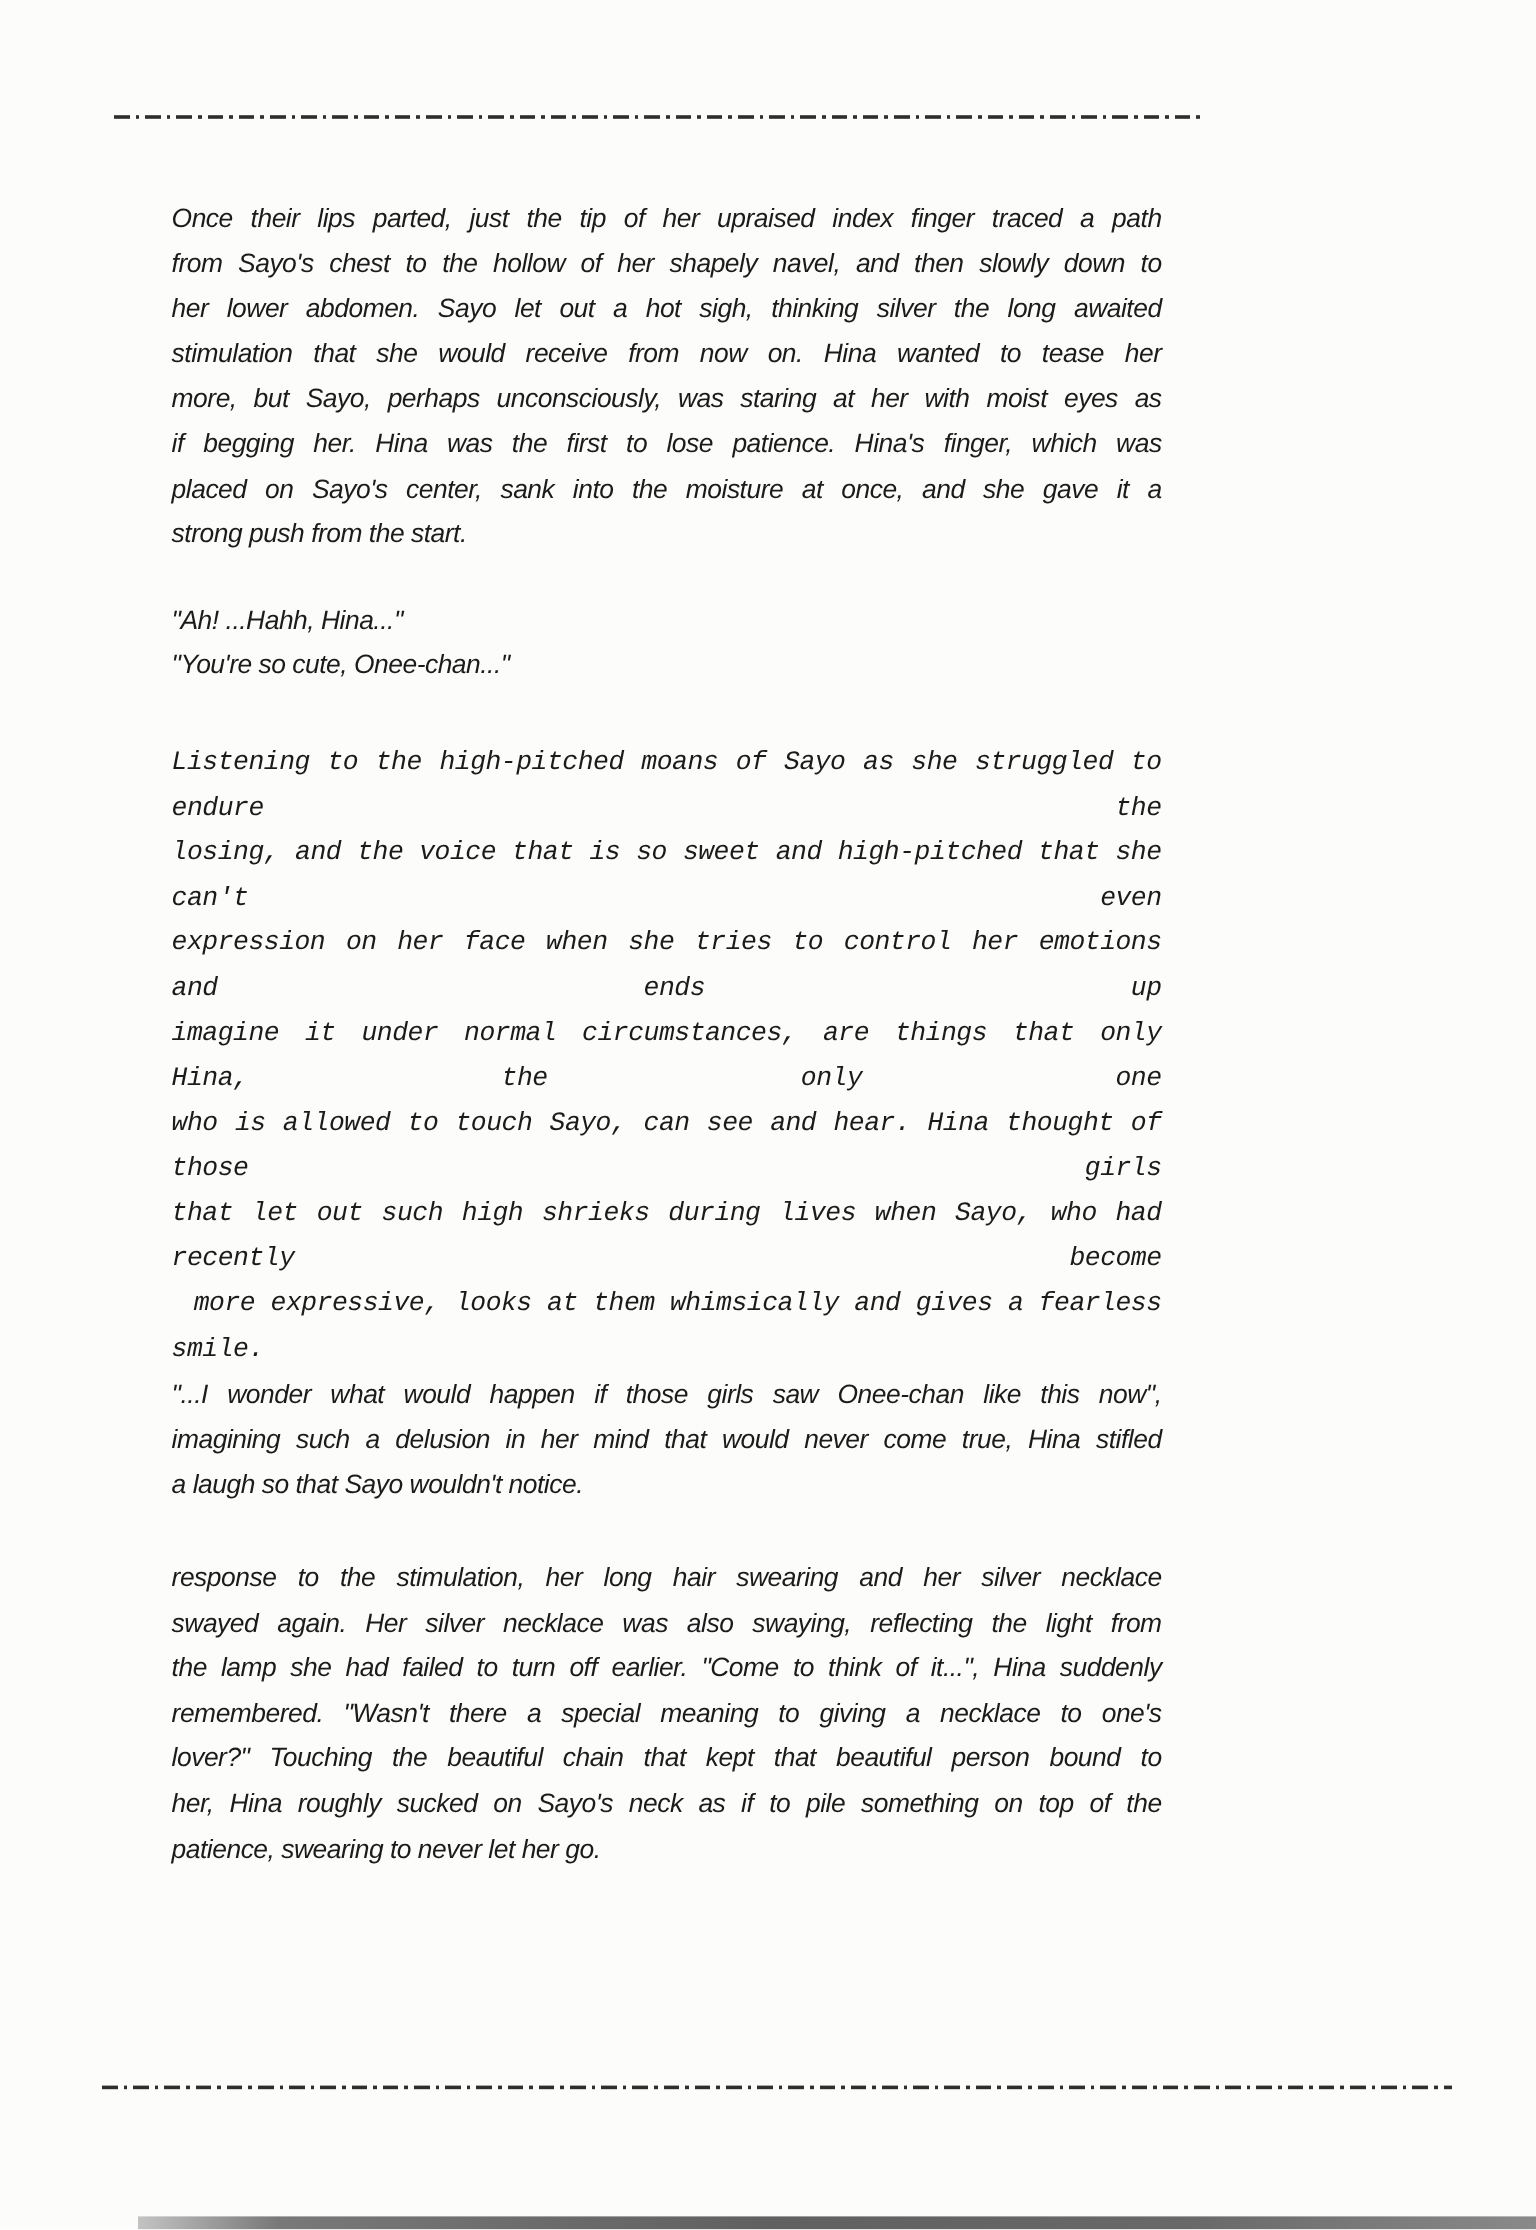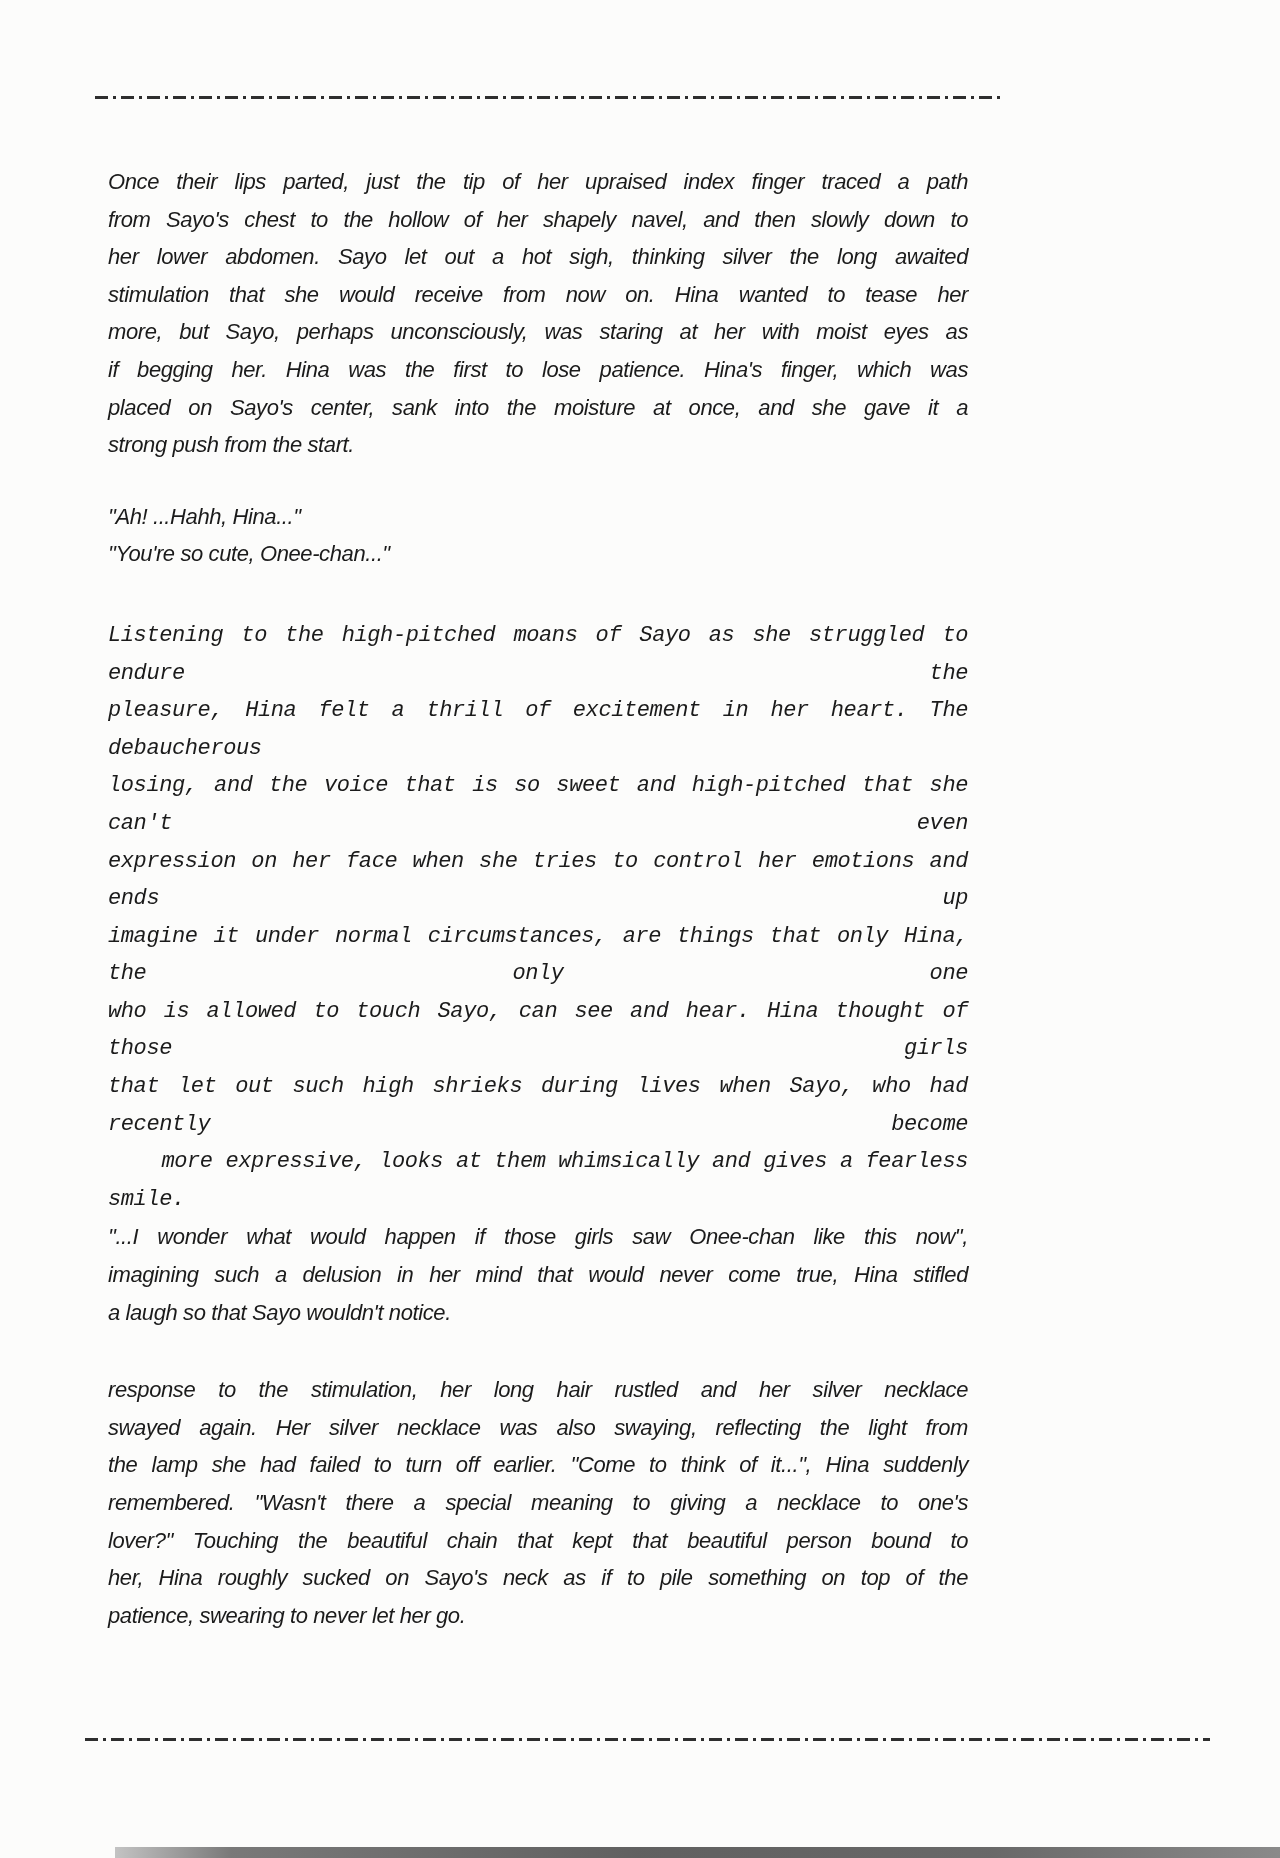--- a/index.html
+++ b/index.html
@@ -34,21 +34,21 @@
     position: absolute;
     left: 108px;
     top: 163px;
     width: 860px;
     color: #1b1b1b;
     font-style: italic;
     font-size: 22px;
     letter-spacing: -0.4px;
     line-height: 37.6px;
   }
-  .block { margin-top: 38px; }
+  .block { margin-top: 38px; margin-left: 35px; }
   .block:first-child { margin-top: 0; }
   .block.flush { margin-top: 0; }
   [data-name="dialogue"] { margin-top: 34px; }
   [data-name="paragraph-2"] { margin-top: 44px; font-family: Liberation Mono, monospace; }
   [data-name="paragraph-3"] { margin-top: 40px; }
 
   .line {
     text-align: justify;
     text-align-last: justify;
     white-space: normal;
@@ -88,35 +88,34 @@
         <div class="line" data-name="text-line">if begging her. Hina was the first to lose patience. Hina's finger, which was</div>
         <div class="line" data-name="text-line">placed on Sayo's center, sank into the moisture at once, and she gave it a</div>
         <div class="line last" data-name="text-line">strong push from the start.</div>
       </div>
       <div class="block" data-name="dialogue">
         <div class="line dialogue" data-name="text-line">"Ah! ...Hahh, Hina..."</div>
         <div class="line last dialogue" data-name="text-line">"You're so cute, Onee-chan..."</div>
       </div>
       <div class="block" data-name="paragraph-2">
         <div class="line" data-name="text-line">Listening to the high-pitched moans of Sayo as she struggled to endure the</div>
-        <div class="line" data-name="text-line">pleasure, Hina felt a thrill of excitement in her heart. The debaucherous</div>
         <div class="line" data-name="text-line">losing, and the voice that is so sweet and high-pitched that she can't even</div>
         <div class="line" data-name="text-line">expression on her face when she tries to control her emotions and ends up</div>
         <div class="line" data-name="text-line">imagine it under normal circumstances, are things that only Hina, the only one</div>
         <div class="line" data-name="text-line">who is allowed to touch Sayo, can see and hear. Hina thought of those girls</div>
         <div class="line" data-name="text-line">that let out such high shrieks during lives when Sayo, who had recently become</div>
         <div class="line last" data-name="text-line">more expressive, looks at them whimsically and gives a fearless smile.</div>
       </div>
       <div class="block flush" data-name="paragraph-2-continued">
         <div class="line" data-name="text-line">"...I wonder what would happen if those girls saw Onee-chan like this now",</div>
         <div class="line" data-name="text-line">imagining such a delusion in her mind that would never come true, Hina stifled</div>
         <div class="line last" data-name="text-line">a laugh so that Sayo wouldn't notice.</div>
       </div>
       <div class="block" data-name="paragraph-3">
-        <div class="line" data-name="text-line">response to the stimulation, her long hair rustled and her silver necklace</div>
+        <div class="line" data-name="text-line">response to the stimulation, her long hair swearing and her silver necklace</div>
         <div class="line" data-name="text-line">swayed again. Her silver necklace was also swaying, reflecting the light from</div>
         <div class="line" data-name="text-line">the lamp she had failed to turn off earlier. "Come to think of it...", Hina suddenly</div>
         <div class="line" data-name="text-line">remembered. "Wasn't there a special meaning to giving a necklace to one's</div>
         <div class="line" data-name="text-line">lover?" Touching the beautiful chain that kept that beautiful person bound to</div>
         <div class="line" data-name="text-line">her, Hina roughly sucked on Sayo's neck as if to pile something on top of the</div>
         <div class="line last" data-name="text-line">patience, swearing to never let her go.</div>
       </div>
     </div>
   <div class="rule rule-bottom" data-name="bottom-divider"></div>
   <div class="scan-edge" data-name="scan-edge-artifact"></div>

